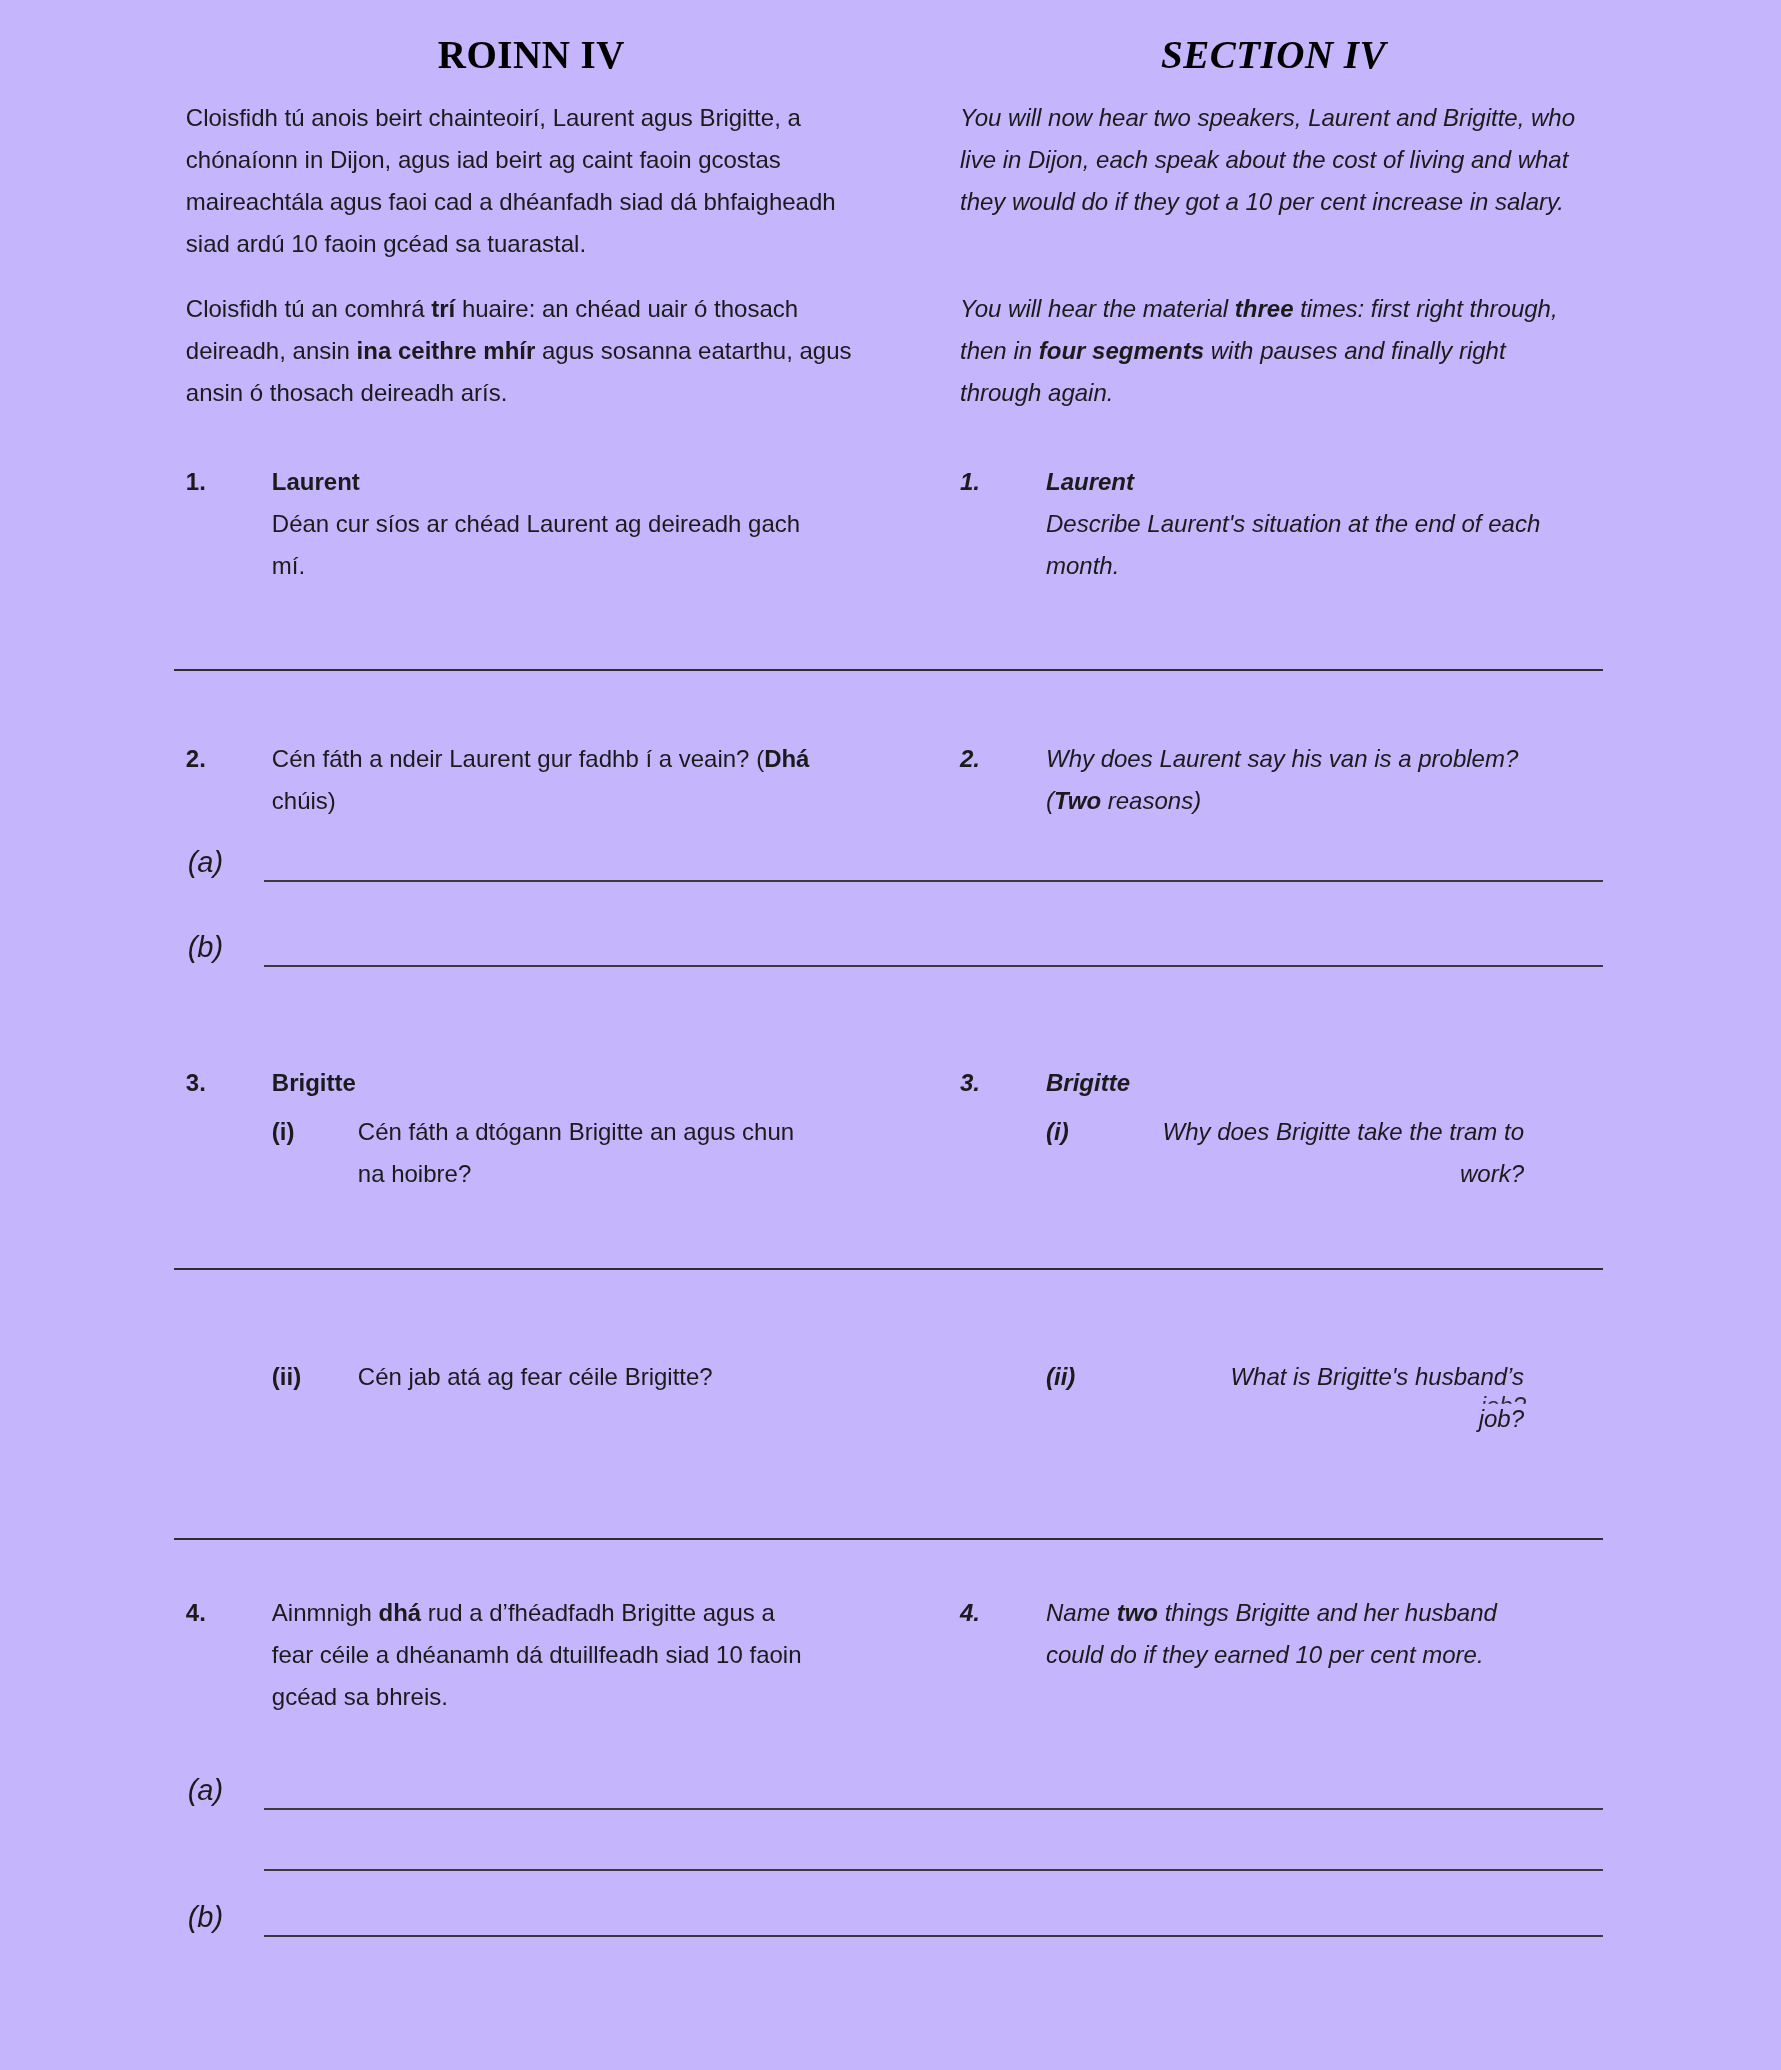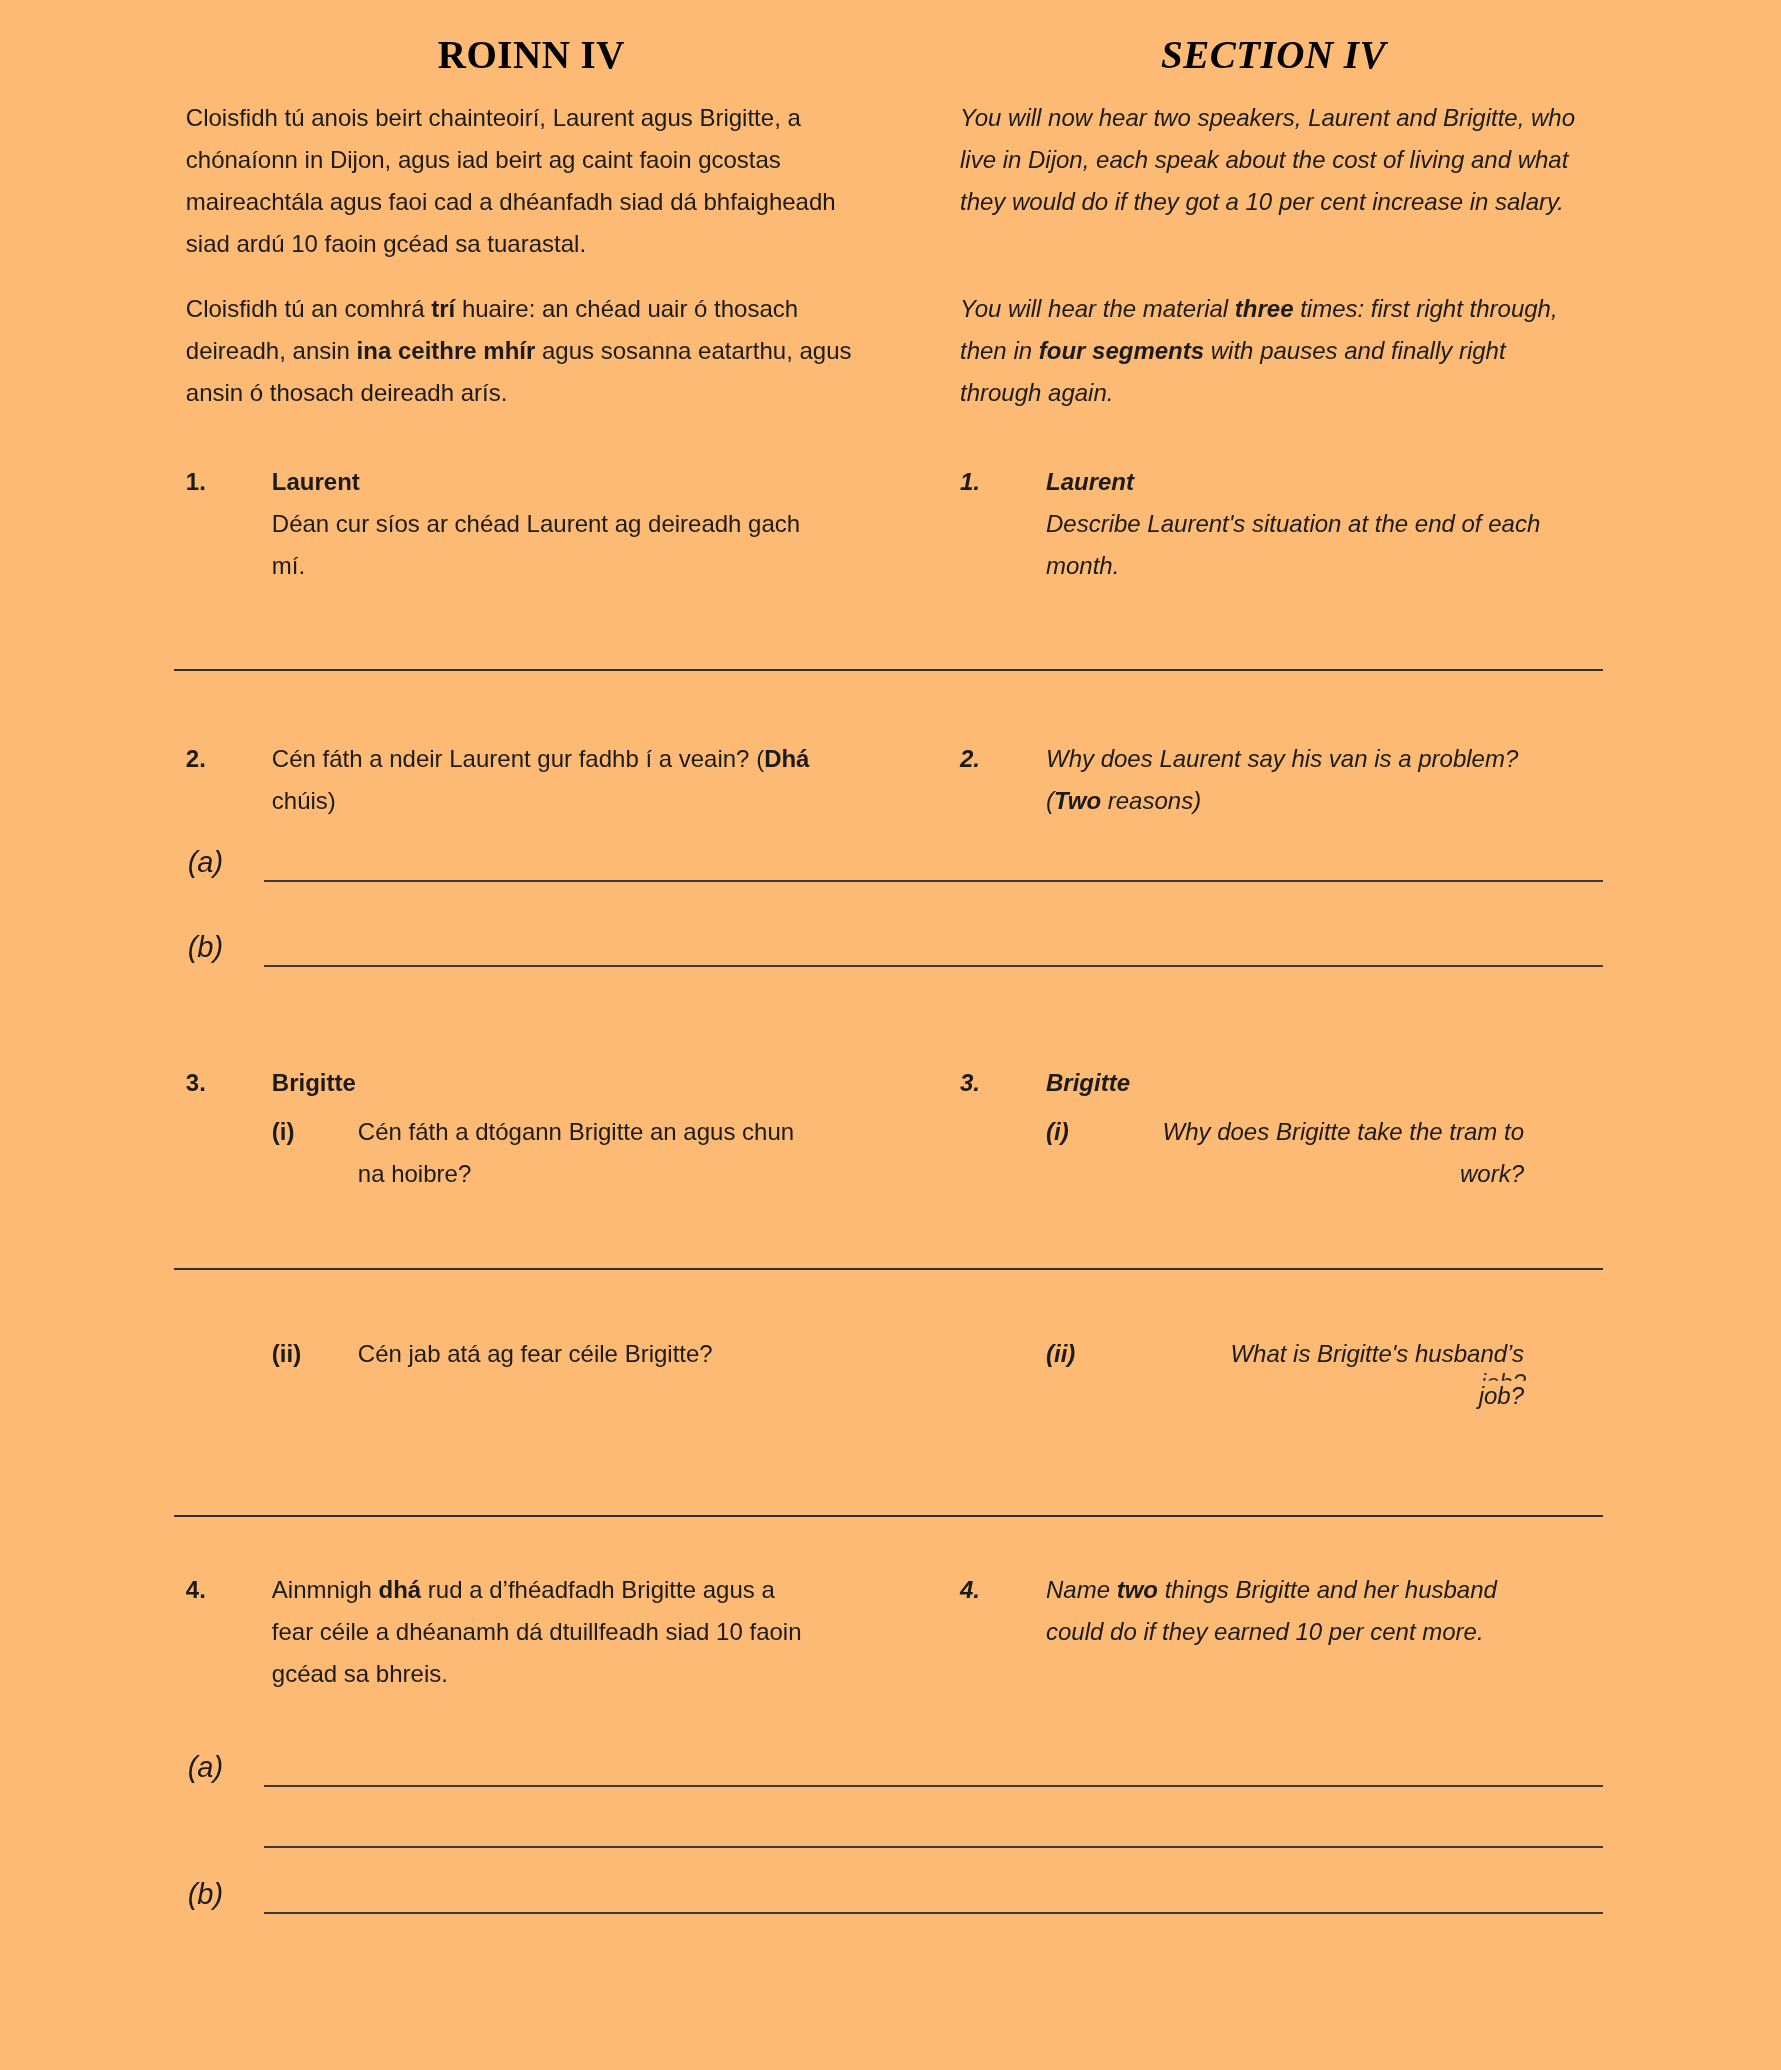--- a/index.html
+++ b/index.html
@@ -7,21 +7,21 @@
   body {
     width:1782px; height:2070px;
     font-family:"Liberation Sans", sans-serif;
     color:#1b1b1b;
     overflow:hidden;
   }
   .page {
     position:relative;
     width:1782px; height:2070px;
     padding:33px 167px 0 174px;
-    background:#fdba74;
+    background:#c4b5fd;
   }
   .row {
     display:grid;
     grid-template-columns:703px 627px;
     column-gap:83px;
   }
   .col-l { width:703px; padding-left:11.8px; }
   .col-r { width:627px;font-style:italic; }
   h1.sec-title {
     font-family:"Liberation Serif", serif;
@@ -34,21 +34,21 @@
   }
   p, .qbody, .qnum, .qname, .sublabel, .subtext {
     font-size:24px;
     line-height:42px;
   }
   .mt-intro1 { margin-top:20.6px; }
   .mt-intro2 { margin-top:23.5px; }
   .mt-q1 { margin-top:47px; }
   .mt-q2 { margin-top:67px; }
   .mt-q3 { margin-top:95px; }
-  .mt-q3ii { margin-top:63px; }
+  .mt-q3ii { margin-top:86px; }
   .mt-q4 { margin-top:52px; }
 
   .q { display:grid; grid-template-columns:86px 1fr; align-items:start; }
   .qnum { font-weight:700; }
   .qname { font-weight:700; }
   .col-l .qbody { max-width:549px; }
   .col-r .qbody { max-width:529px; }
   .col-r .qbody.narrow { max-width:451px; }
   .sub { display:grid; grid-template-columns:86px 1fr; margin-top:7.8px; }
   .sub.nogap { margin-top:0; }

